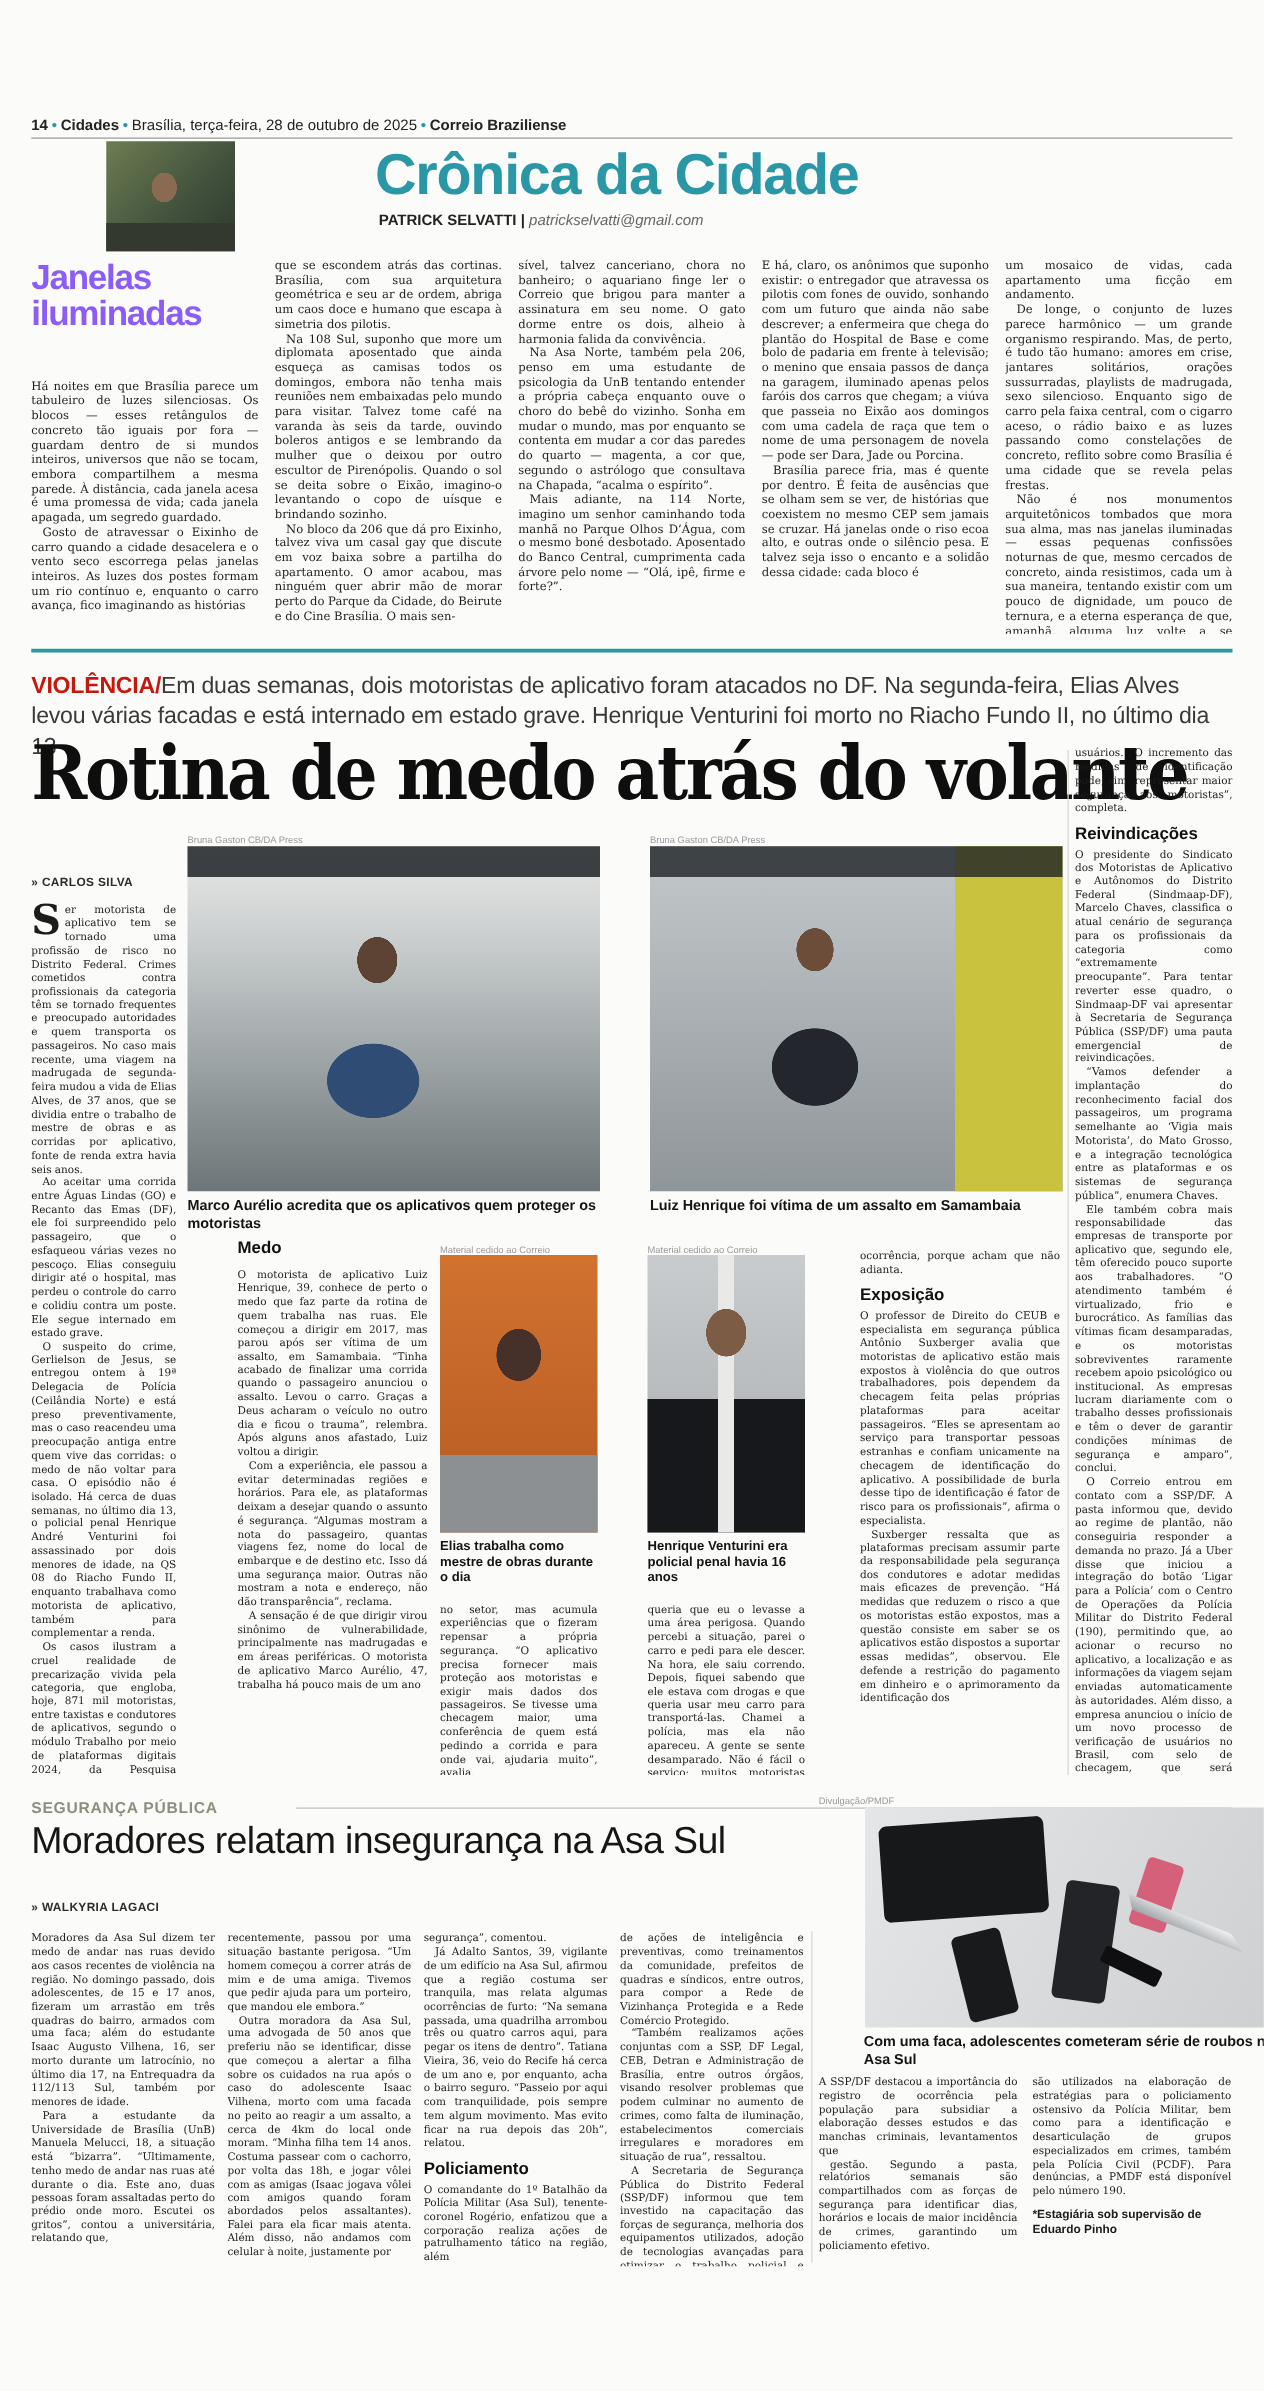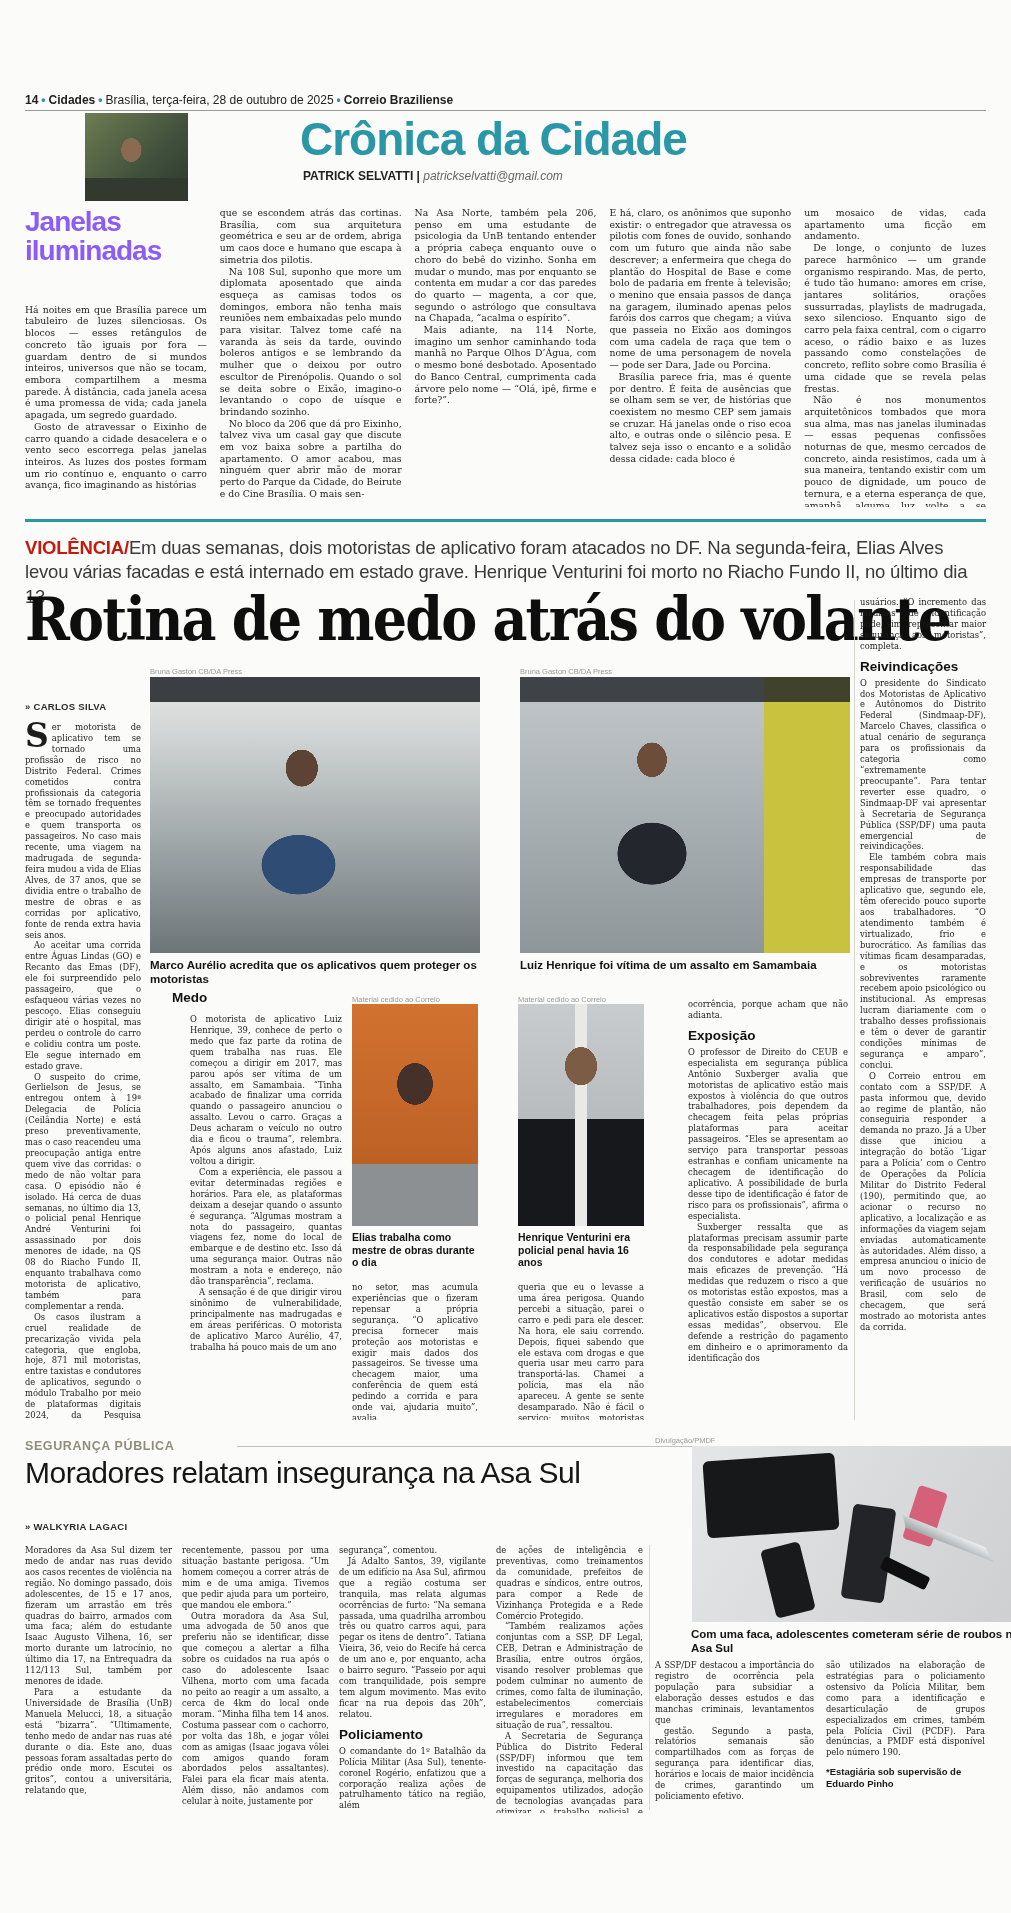--- a/index.html
+++ b/index.html
@@ -99,20 +99,21 @@
           <p>Há noites em que Brasília parece um tabuleiro de luzes silenciosas. Os blocos — esses retângulos de concreto tão iguais por fora — guardam dentro de si mundos inteiros, universos que não se tocam, embora compartilhem a mesma parede. À distância, cada janela acesa é uma promessa de vida; cada janela apagada, um segredo guardado.</p>
           <p>Gosto de atravessar o Eixinho de carro quando a cidade desacelera e o vento seco escorrega pelas janelas inteiros. As luzes dos postes formam um rio contínuo e, enquanto o carro avança, fico imaginando as histórias</p>
         </div>
     </div>
     <div class="txt t9">
         <p>que se escondem atrás das cortinas. Brasília, com sua arquitetura geométrica e seu ar de ordem, abriga um caos doce e humano que escapa à simetria dos pilotis.</p>
         <p>Na 108 Sul, suponho que more um diplomata aposentado que ainda esqueça as camisas todos os domingos, embora não tenha mais reuniões nem embaixadas pelo mundo para visitar. Talvez tome café na varanda às seis da tarde, ouvindo boleros antigos e se lembrando da mulher que o deixou por outro escultor de Pirenópolis. Quando o sol se deita sobre o Eixão, imagino-o levantando o copo de uísque e brindando sozinho.</p>
         <p>No bloco da 206 que dá pro Eixinho, talvez viva um casal gay que discute em voz baixa sobre a partilha do apartamento. O amor acabou, mas ninguém quer abrir mão de morar perto do Parque da Cidade, do Beirute e do Cine Brasília. O mais sen-</p>
       </div>
     <div class="txt t9">
+        <p>sível, talvez canceriano, chora no banheiro; o aquariano finge ler o Correio que brigou para manter a assinatura em seu nome. O gato dorme entre os dois, alheio à harmonia falida da convivência.</p>
         <p>Na Asa Norte, também pela 206, penso em uma estudante de psicologia da UnB tentando entender a própria cabeça enquanto ouve o choro do bebê do vizinho. Sonha em mudar o mundo, mas por enquanto se contenta em mudar a cor das paredes do quarto — magenta, a cor que, segundo o astrólogo que consultava na Chapada, “acalma o espírito”.</p>
         <p>Mais adiante, na 114 Norte, imagino um senhor caminhando toda manhã no Parque Olhos D’Água, com o mesmo boné desbotado. Aposentado do Banco Central, cumprimenta cada árvore pelo nome — “Olá, ipê, firme e forte?”.</p>
       </div>
     <div class="txt t9">
         <p>E há, claro, os anônimos que suponho existir: o entregador que atravessa os pilotis com fones de ouvido, sonhando com um futuro que ainda não sabe descrever; a enfermeira que chega do plantão do Hospital de Base e come bolo de padaria em frente à televisão; o menino que ensaia passos de dança na garagem, iluminado apenas pelos faróis dos carros que chegam; a viúva que passeia no Eixão aos domingos com uma cadela de raça que tem o nome de uma personagem de novela — pode ser Dara, Jade ou Porcina.</p>
         <p>Brasília parece fria, mas é quente por dentro. É feita de ausências que se olham sem se ver, de histórias que coexistem no mesmo CEP sem jamais se cruzar. Há janelas onde o riso ecoa alto, e outras onde o silêncio pesa. E talvez seja isso o encanto e a solidão dessa cidade: cada bloco é</p>
       </div>
     <div class="txt t9">
         <p>um mosaico de vidas, cada apartamento uma ficção em andamento.</p>
         <p>De longe, o conjunto de luzes parece harmônico — um grande organismo respirando. Mas, de perto, é tudo tão humano: amores em crise, jantares solitários, orações sussurradas, playlists de madrugada, sexo silencioso. Enquanto sigo de carro pela faixa central, com o cigarro aceso, o rádio baixo e as luzes passando como constelações de concreto, reflito sobre como Brasília é uma cidade que se revela pelas frestas.</p>
@@ -137,21 +138,21 @@
     </div>
 
   <div class="abs credit" style="left:150px;top:667px;">Bruna Gaston CB/DA Press</div>
   <div class="abs photo ph-car1" style="left:150px;top:677px;width:330px;height:276px;"></div>
   <div class="abs caption" style="left:150px;top:959px;width:330px;">Marco Aurélio acredita que os aplicativos quem proteger os motoristas</div>
 
   <div class="abs credit" style="left:520px;top:667px;">Bruna Gaston CB/DA Press</div>
   <div class="abs photo ph-car2" style="left:520px;top:677px;width:330px;height:276px;"></div>
   <div class="abs caption" style="left:520px;top:959px;width:330px;">Luiz Henrique foi vítima de um assalto em Samambaia</div>
 
-  <h3 class="abs sub" style="left:172px;top:990px;margin:0;">Medo</h3>
+  <h3 class="abs sub" style="left:190px;top:990px;margin:0;">Medo</h3>
   <div class="abs txt t8" style="left:190px;top:1014px;width:152px;height:406px;overflow:hidden;">
       <p>O motorista de aplicativo Luiz Henrique, 39, conhece de perto o medo que faz parte da rotina de quem trabalha nas ruas. Ele começou a dirigir em 2017, mas parou após ser vítima de um assalto, em Samambaia. “Tinha acabado de finalizar uma corrida quando o passageiro anunciou o assalto. Levou o carro. Graças a Deus acharam o veículo no outro dia e ficou o trauma”, relembra. Após alguns anos afastado, Luiz voltou a dirigir.</p>
       <p>Com a experiência, ele passou a evitar determinadas regiões e horários. Para ele, as plataformas deixam a desejar quando o assunto é segurança. “Algumas mostram a nota do passageiro, quantas viagens fez, nome do local de embarque e de destino etc. Isso dá uma segurança maior. Outras não mostram a nota e endereço, não dão transparência”, reclama.</p>
       <p>A sensação é de que dirigir virou sinônimo de vulnerabilidade, principalmente nas madrugadas e em áreas periféricas. O motorista de aplicativo Marco Aurélio, 47, trabalha há pouco mais de um ano</p>
     </div>
 
   <div class="abs credit" style="left:352px;top:995px;">Material cedido ao Correio</div>
   <div class="abs photo ph-elias" style="left:352px;top:1004px;width:126px;height:222px;"></div>
   <div class="abs capsmall" style="left:352px;top:1231px;width:126px;">Elias trabalha como mestre de obras durante o dia</div>
   <div class="abs txt t8" style="left:352px;top:1282px;width:126px;height:138px;overflow:hidden;">
@@ -178,20 +179,21 @@
 
   <div class="abs vrule" style="left:854px;top:600px;height:820px;"></div>
 
   <div class="abs" style="left:860px;top:597px;width:126px;height:823px;overflow:hidden;">
     <div class="txt t8">
         <p>usuários. “O incremento das medidas de identificação pode, sim, representar maior segurança aos motoristas”, completa.</p>
       </div>
     <h3 class="sub">Reivindicações</h3>
     <div class="txt t8">
         <p>O presidente do Sindicato dos Motoristas de Aplicativo e Autônomos do Distrito Federal (Sindmaap-DF), Marcelo Chaves, classifica o atual cenário de segurança para os profissionais da categoria como “extremamente preocupante”. Para tentar reverter esse quadro, o Sindmaap-DF vai apresentar à Secretaria de Segurança Pública (SSP/DF) uma pauta emergencial de reivindicações.</p>
+        <p>“Vamos defender a implantação do reconhecimento facial dos passageiros, um programa semelhante ao ‘Vigia mais Motorista’, do Mato Grosso, e a integração tecnológica entre as plataformas e os sistemas de segurança pública”, enumera Chaves.</p>
         <p>Ele também cobra mais responsabilidade das empresas de transporte por aplicativo que, segundo ele, têm oferecido pouco suporte aos trabalhadores. “O atendimento também é virtualizado, frio e burocrático. As famílias das vítimas ficam desamparadas, e os motoristas sobreviventes raramente recebem apoio psicológico ou institucional. As empresas lucram diariamente com o trabalho desses profissionais e têm o dever de garantir condições mínimas de segurança e amparo”, conclui.</p>
         <p>O Correio entrou em contato com a SSP/DF. A pasta informou que, devido ao regime de plantão, não conseguiria responder a demanda no prazo. Já a Uber disse que iniciou a integração do botão ‘Ligar para a Polícia’ com o Centro de Operações da Polícia Militar do Distrito Federal (190), permitindo que, ao acionar o recurso no aplicativo, a localização e as informações da viagem sejam enviadas automaticamente às autoridades. Além disso, a empresa anunciou o início de um novo processo de verificação de usuários no Brasil, com selo de checagem, que será mostrado ao motorista antes da corrida.</p>
       </div>
   </div>
 
   <div class="abs skicker" style="left:25px;top:1439px;">SEGURANÇA PÚBLICA</div>
   <div class="abs krule" style="left:237px;top:1446px;width:748px;"></div>
   <h2 class="abs shead" style="left:25px;top:1456px;margin:0;">Moradores relatam insegurança na Asa Sul</h2>
   <div class="abs byline" style="left:25px;top:1521px;">» WALKYRIA LAGACI</div>
 

